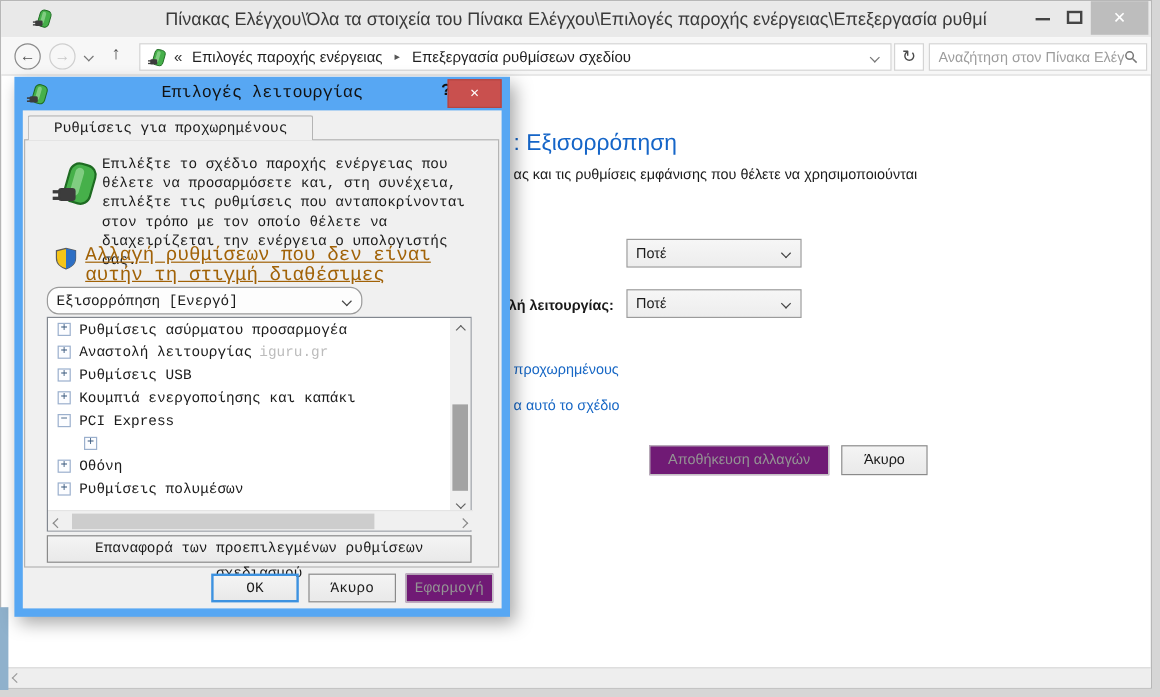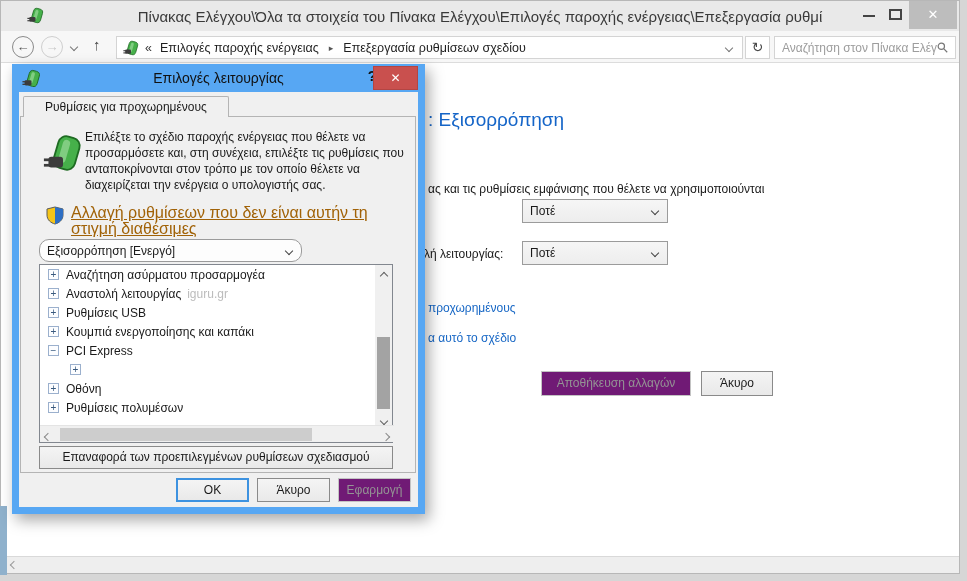--- a/index.html
+++ b/index.html
@@ -42,48 +42,48 @@
     border:1px solid #d4d4d4; text-align:center; line-height:21px; font-size:14px; color:#4a4a4a; }
   #searchbox { position:absolute; left:773px; top:5px; width:182px; height:23px; background:#fff;
     border:1px solid #d4d4d4; display:flex; align-items:center; }
   #searchbox input { flex:1; border:none; outline:none; font-size:12px; color:#444;
     padding-left:7px; font-family:inherit; background:transparent; }
   #searchbox input::placeholder { color:#9d9d9d; }
   #searchbox svg { margin-right:7px; }
 
   
   #page-heading { position:absolute; left:427px; top:108px; font-size:19px; color:#1565c8; }
-  #page-subtext { position:absolute; left:427px; top:137px; font-size:12px; color:#1a1a1a;margin-top:44px; }
+  #page-subtext { position:absolute; left:427px; top:137px; font-size:12px; color:#1a1a1a; }
   .w8-combo { position:absolute; height:24px; border:1px solid #9b9b9b;
     background:linear-gradient(#f6f6f6,#ededed); font-size:12px; color:#1a1a1a;
     display:flex; align-items:center; padding-left:7px; }
   .w8-combo .chev { margin-left:auto; margin-right:9px; border-color:#444; }
   #combo-row1 { left:521px; top:198px; width:146px; }
   #combo-row2 { left:521px; top:240px; width:146px; }
-  #row2-label { position:absolute; left:423px; top:246px; font-size:12px; color:#1a1a1a; }
+  #row2-label { position:absolute; left:423px; top:246px; font-size:12px; color:#1a1a1a;font-weight:bold; }
   .pagelink { position:absolute; font-size:12px; color:#1767c5; cursor:pointer; }
   #page-link1 { left:427px; top:300px; }
   #page-link2 { left:427px; top:330px; }
   .btn { border:1px solid #8a8a8a; background:linear-gradient(#f4f4f4,#e9e9e9);
     font-size:12px; color:#1a1a1a; text-align:center; font-family:inherit; }
   .btn.disabled { border-color:#c3c3c3; background:#701a75; color:#949494; }
   #save-btn { position:absolute; left:540px; top:370px; width:150px; height:25px; line-height:23px; }
   #cancel-main-btn { position:absolute; left:700px; top:370px; width:72px; height:25px; line-height:23px; }
 
   
   #statusbar { position:absolute; left:0; bottom:0; width:100%; height:17px; background:#eeeeee;
     border-top:1px solid #d9d9d9; }
   #statusbar .chev { position:absolute; left:10px; top:5px; border-color:#9a9a9a; }
 
   
   #left-strip { position:absolute; left:0; top:506px; width:7px; height:69px; background:#8fb1cc; }
 
   
   #dialog { position:absolute; left:12px; top:64px; width:413px; height:450px;
-    background:#57a7f3; box-shadow:4px 6px 14px rgba(0,0,0,0.35); }
+    background:#57a7f3; box-shadow:4px 6px 14px rgba(0,0,0,0.35);font-family:Liberation Mono, monospace; }
   #dlg-titlebar { position:absolute; left:0; top:0; width:100%; height:28px; }
   #dlg-title { position:absolute; left:0; right:0; top:6px; text-align:center; font-size:14px; color:#111; }
   #dlg-help { position:absolute; left:350px; top:4px; width:20px; height:20px; text-align:center;
     font-size:14px; font-weight:bold; color:#111; }
   #dlg-close { position:absolute; left:361px; top:2px; width:45px; height:24px; background:#c9504e;
     border:1px solid #b34543; color:#fff; font-size:12px; text-align:center; line-height:22px; }
   #dlg-content { position:absolute; left:7px; top:28px; width:399px; height:415px; background:#f0f0f0; }
 
   #dlg-tab { position:absolute; left:4px; top:4px; height:21px; padding:0 21px; background:#f0f0f0;
     border:1px solid #b4b4b4; border-bottom:none; border-radius:2px 2px 0 0;
@@ -236,21 +236,21 @@
 
       <div class="w8-combo" id="plan-combo">
         <span>Εξισορρόπηση [Ενεργό]</span>
           <span class="chev down"></span>
       </div>
 
       <div id="tree">
         <div id="tree-rows">
           <div class="tree-row">
             <span class="twisty">+</span>
-            <span>Αναζήτηση ασύρματου προσαρμογέα</span>
+            <span>Ρυθμίσεις ασύρματου προσαρμογέα</span>
             <span class="tree-suffix"></span>
           </div>
           <div class="tree-row">
             <span class="twisty">+</span>
             <span>Αναστολή λειτουργίας</span>
             <span class="tree-suffix">iguru.gr</span>
           </div>
           <div class="tree-row">
             <span class="twisty">+</span>
             <span>Ρυθμίσεις USB</span>

